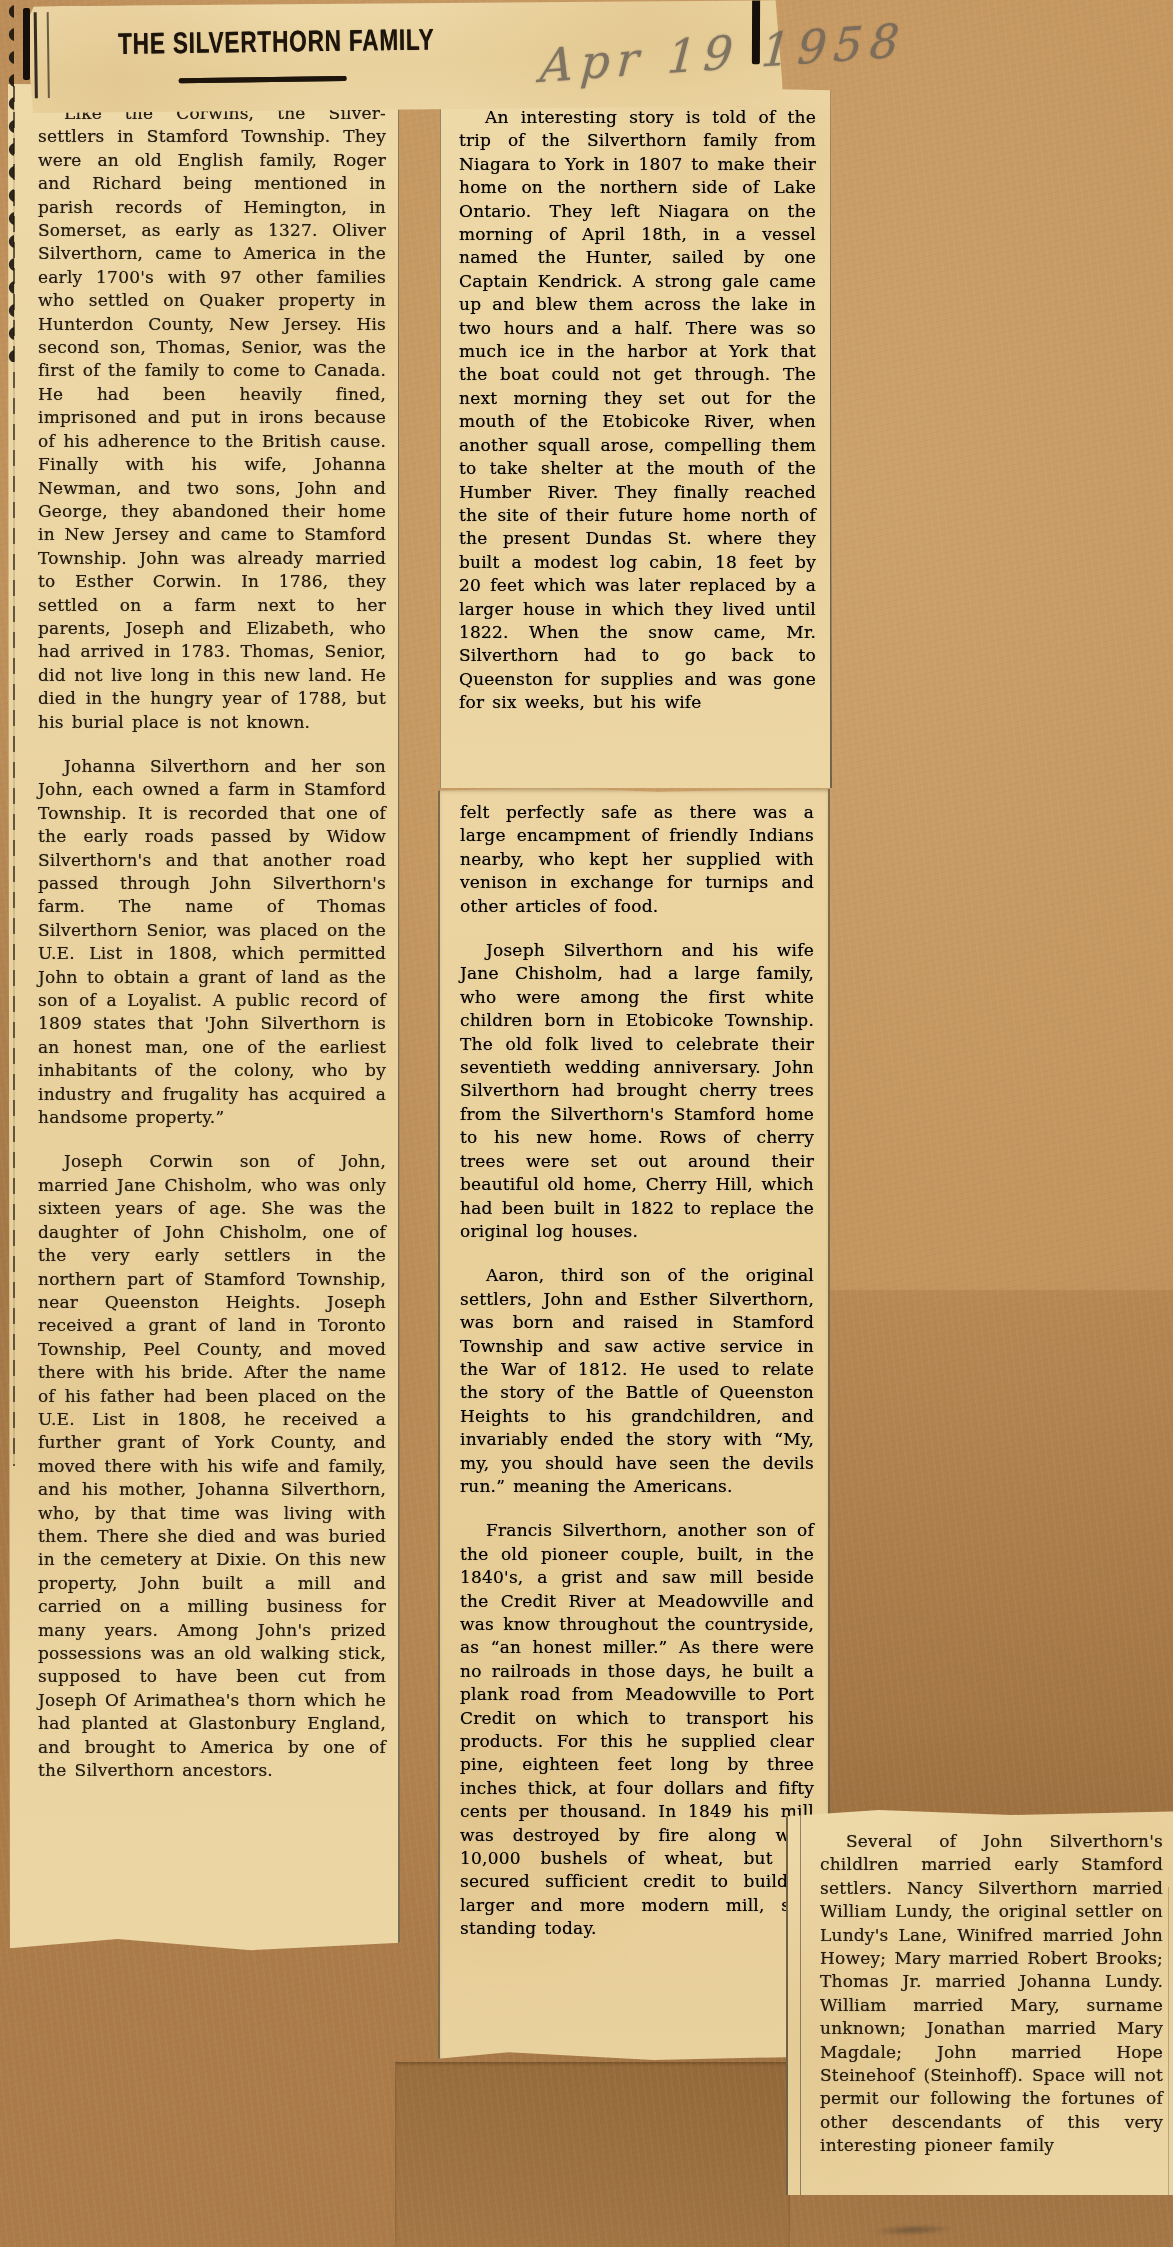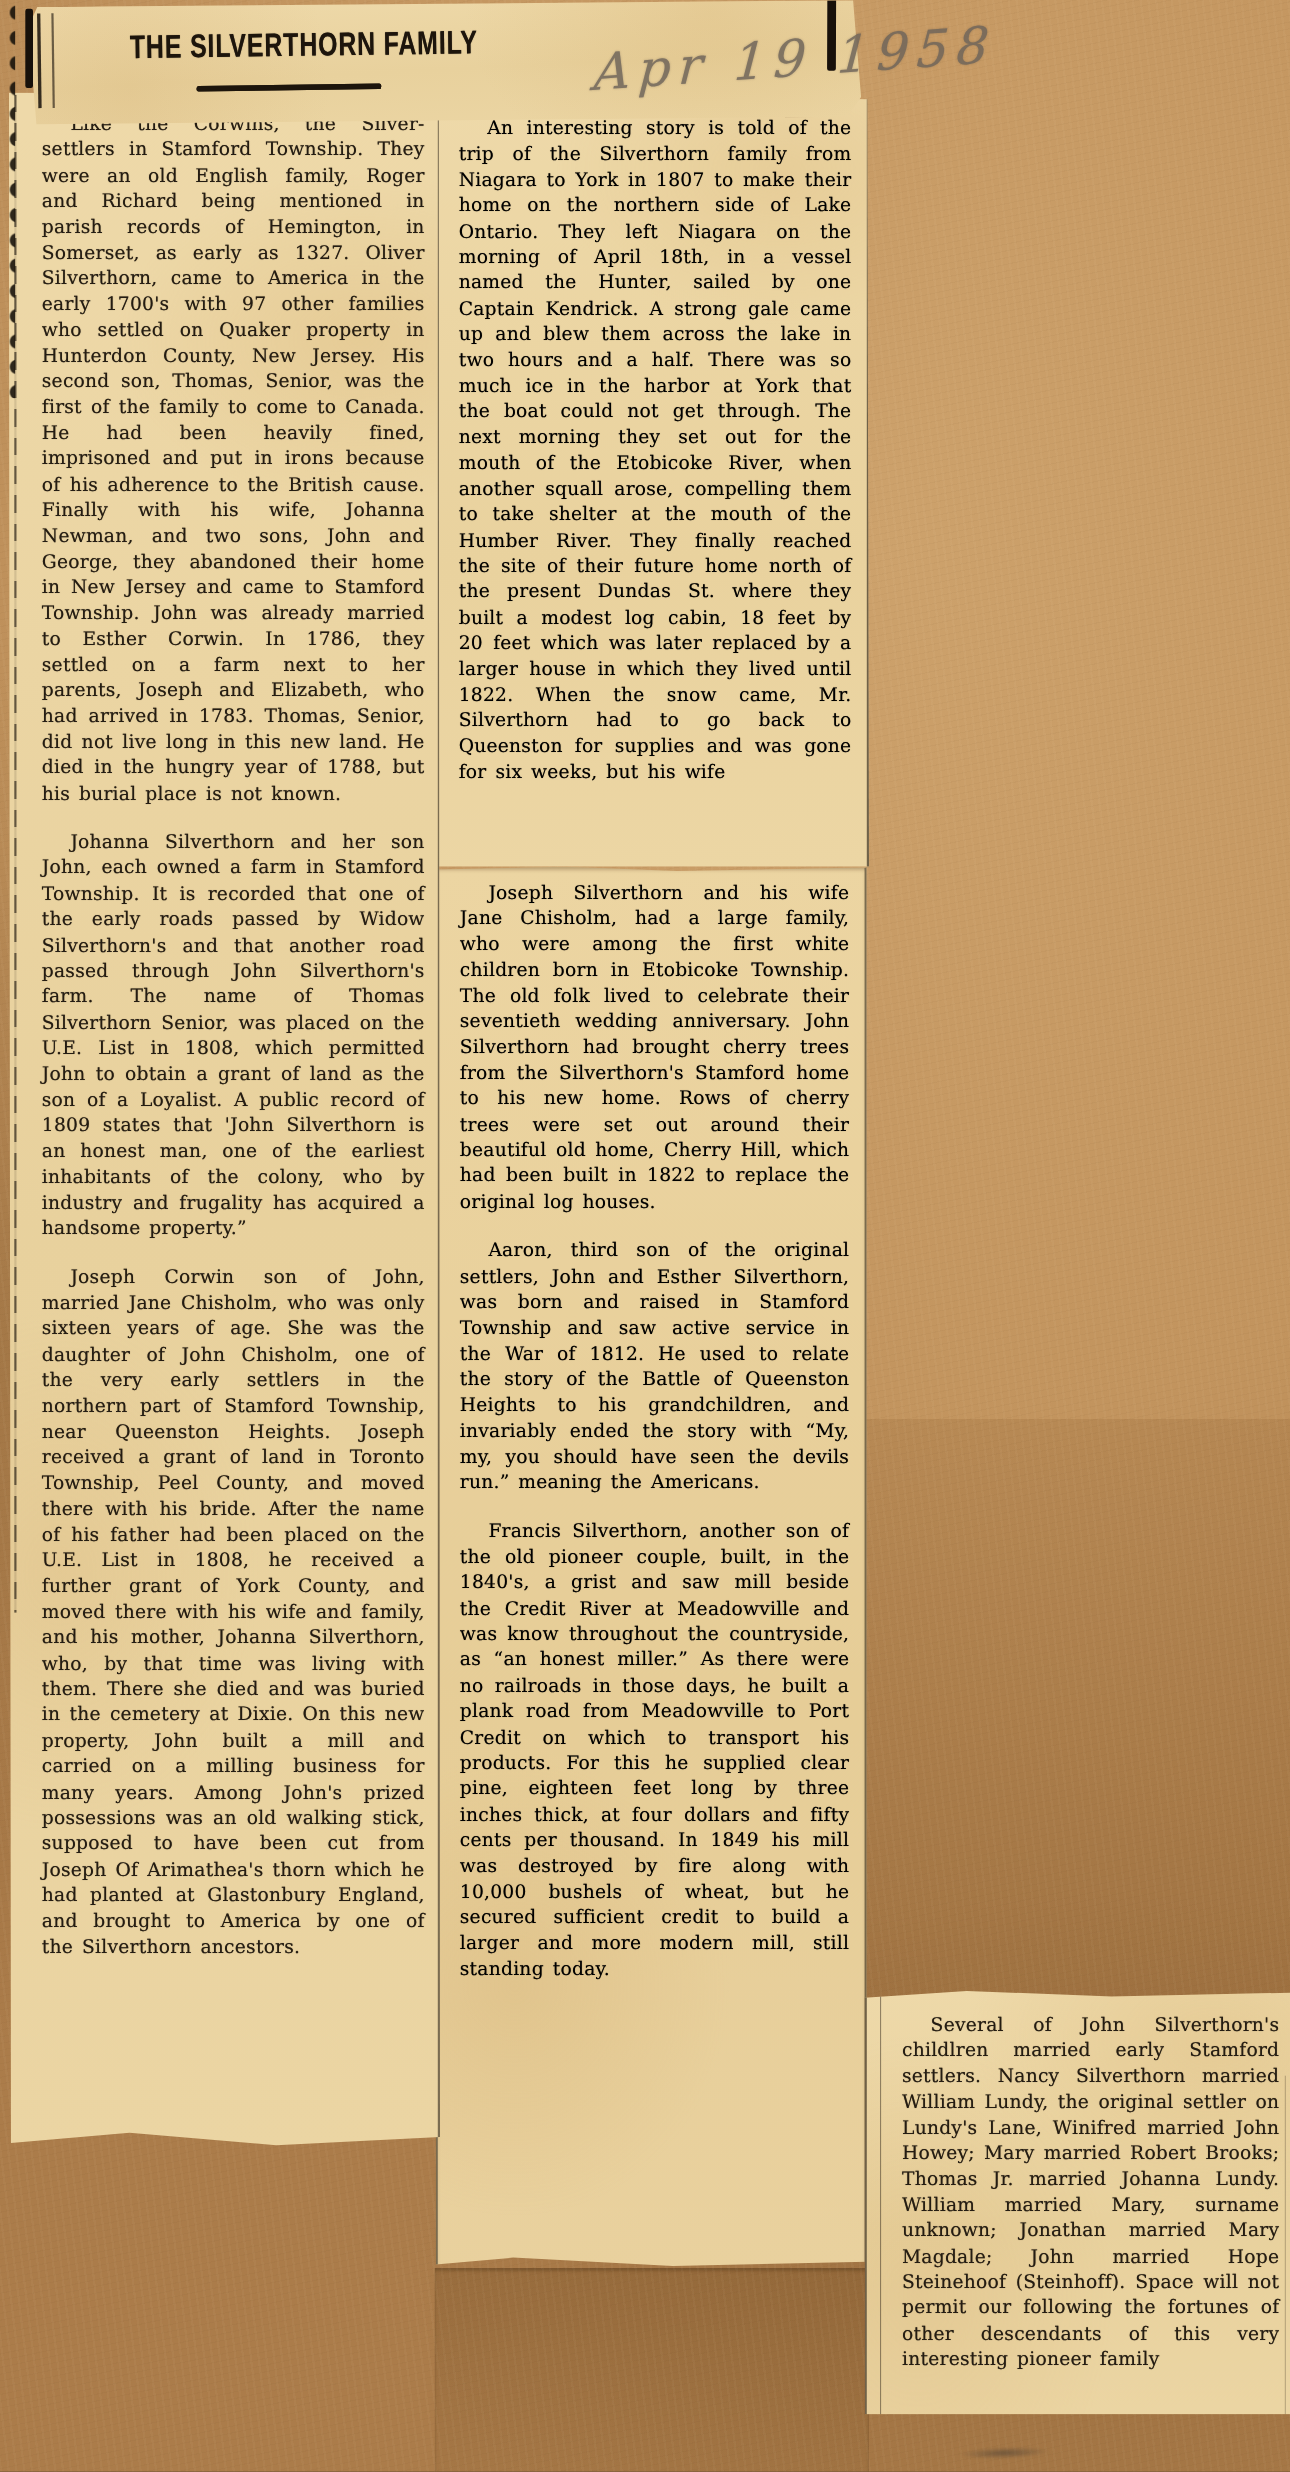--- a/index.html
+++ b/index.html
@@ -92,21 +92,21 @@
     padding:18px 12px 28px 30px;
     border-right:2px solid rgba(30,22,14,.55);
     clip-path:polygon(0 0,99.7% .1%,100% 99.5%,62% 99.9%,28% 99.3%,.5% 99.8%);
   }
   .clip-left::before{ 
     content:"";position:absolute;left:5px;top:2px;bottom:26%;width:2px;
     background:repeating-linear-gradient(to bottom, rgba(25,18,10,.65) 0 16px, rgba(25,18,10,.12) 16px 26px);
   }
 
   
-  .clip-middle{position:absolute;left:398px;top:86px;width:392px;z-index:1;}
+  .clip-middle{position:absolute;left:398px;top:86px;width:392px;z-index:1;padding-left:42px;}
   .clip-middle .piece{position:relative;box-sizing:border-box;width:100%;}
   .piece-top{
     min-height:702px;padding:20px 14px 8px 18px;
     background:
       radial-gradient(300px 200px at 80% 10%, rgba(205,162,92,.20), transparent 70%),
       linear-gradient(178deg,#eed9a9 0%,#e9d29e 60%,#ecd6a4 100%);
     border-left:1px solid rgba(30,22,14,.4);
     border-right:2px solid rgba(30,22,14,.6);
     box-shadow:0 2px 5px rgba(60,38,15,.35), 0 3px 4px -2px rgba(70,45,20,.5);
     clip-path:polygon(0 .4%,40% 0,99.6% .6%,100% 100%,0 100%);
@@ -172,20 +172,21 @@
     <p>Like the Corwins, the Silver-settlers in Stamford Township. They were an old English family, Roger and Richard being mentioned in parish records of Hemington, in Somerset, as early as 1327. Oliver Silverthorn, came to America in the early 1700's with 97 other families who settled on Quaker property in Hunterdon County, New Jersey. His second son, Thomas, Senior, was the first of the family to come to Canada. He had been heavily fined, imprisoned and put in irons because of his adherence to the British cause. Finally with his wife, Johanna Newman, and two sons, John and George, they abandoned their home in New Jersey and came to Stamford Township. John was already married to Esther Corwin. In 1786, they settled on a farm next to her parents, Joseph and Elizabeth, who had arrived in 1783. Thomas, Senior, did not live long in this new land. He died in the hungry year of 1788, but his burial place is not known.</p>
     <p>Johanna Silverthorn and her son John, each owned a farm in Stamford Township. It is recorded that one of the early roads passed by Widow Silverthorn's and that another road passed through John Silverthorn's farm. The name of Thomas Silverthorn Senior, was placed on the U.E. List in 1808, which permitted John to obtain a grant of land as the son of a Loyalist. A public record of 1809 states that 'John Silverthorn is an honest man, one of the earliest inhabitants of the colony, who by industry and frugality has acquired a handsome property.”</p>
     <p>Joseph Corwin son of John, married Jane Chisholm, who was only sixteen years of age. She was the daughter of John Chisholm, one of the very early settlers in the northern part of Stamford Township, near Queenston Heights. Joseph received a grant of land in Toronto Township, Peel County, and moved there with his bride. After the name of his father had been placed on the U.E. List in 1808, he received a further grant of York County, and moved there with his wife and family, and his mother, Johanna Silverthorn, who, by that time was living with them. There she died and was buried in the cemetery at Dixie. On this new property, John built a mill and carried on a milling business for many years. Among John's prized possessions was an old walking stick, supposed to have been cut from Joseph Of Arimathea's thorn which he had planted at Glastonbury England, and brought to America by one of the Silverthorn ancestors.</p>
   </div>
 
   <div class="clip-middle">
     <div class="piece piece-top news">
       <p>An interesting story is told of the trip of the Silverthorn family from Niagara to York in 1807 to make their home on the northern side of Lake Ontario. They left Niagara on the morning of April 18th, in a vessel named the Hunter, sailed by one Captain Kendrick. A strong gale came up and blew them across the lake in two hours and a half. There was so much ice in the harbor at York that the boat could not get through. The next morning they set out for the mouth of the Etobicoke River, when another squall arose, compelling them to take shelter at the mouth of the Humber River. They finally reached the site of their future home north of the present Dundas St. where they built a modest log cabin, 18 feet by 20 feet which was later replaced by a larger house in which they lived until 1822. When the snow came, Mr. Silverthorn had to go back to Queenston for supplies and was gone for six weeks, but his wife</p>
     </div>
     <div class="piece piece-bottom news">
+      <p class="no-indent">felt perfectly safe as there was a large encampment of friendly Indians nearby, who kept her supplied with venison in exchange for turnips and other articles of food.</p>
       <p>Joseph Silverthorn and his wife Jane Chisholm, had a large family, who were among the first white children born in Etobicoke Township. The old folk lived to celebrate their seventieth wedding anniversary. John Silverthorn had brought cherry trees from the Silverthorn's Stamford home to his new home. Rows of cherry trees were set out around their beautiful old home, Cherry Hill, which had been built in 1822 to replace the original log houses.</p>
       <p>Aaron, third son of the original settlers, John and Esther Silverthorn, was born and raised in Stamford Township and saw active service in the War of 1812. He used to relate the story of the Battle of Queenston Heights to his grandchildren, and invariably ended the story with “My, my, you should have seen the devils run.” meaning the Americans.</p>
       <p>Francis Silverthorn, another son of the old pioneer couple, built, in the 1840's, a grist and saw mill beside the Credit River at Meadowville and was know throughout the countryside, as “an honest miller.” As there were no railroads in those days, he built a plank road from Meadowville to Port Credit on which to transport his products. For this he supplied clear pine, eighteen feet long by three inches thick, at four dollars and fifty cents per thousand. In 1849 his mill was destroyed by fire along with 10,000 bushels of wheat, but he secured sufficient credit to build a larger and more modern mill, still standing today.</p>
     </div>
   </div>
 
   <div class="paper clip-bottom-right news">
     <p>Several of John Silverthorn's childlren married early Stamford settlers. Nancy Silverthorn married William Lundy, the original settler on Lundy's Lane, Winifred married John Howey; Mary married Robert Brooks; Thomas Jr. married Johanna Lundy. William married Mary, surname unknown; Jonathan married Mary Magdale; John married Hope Steinehoof (Steinhoff). Space will not permit our following the fortunes of other descendants of this very interesting pioneer family</p>
   </div>
 

